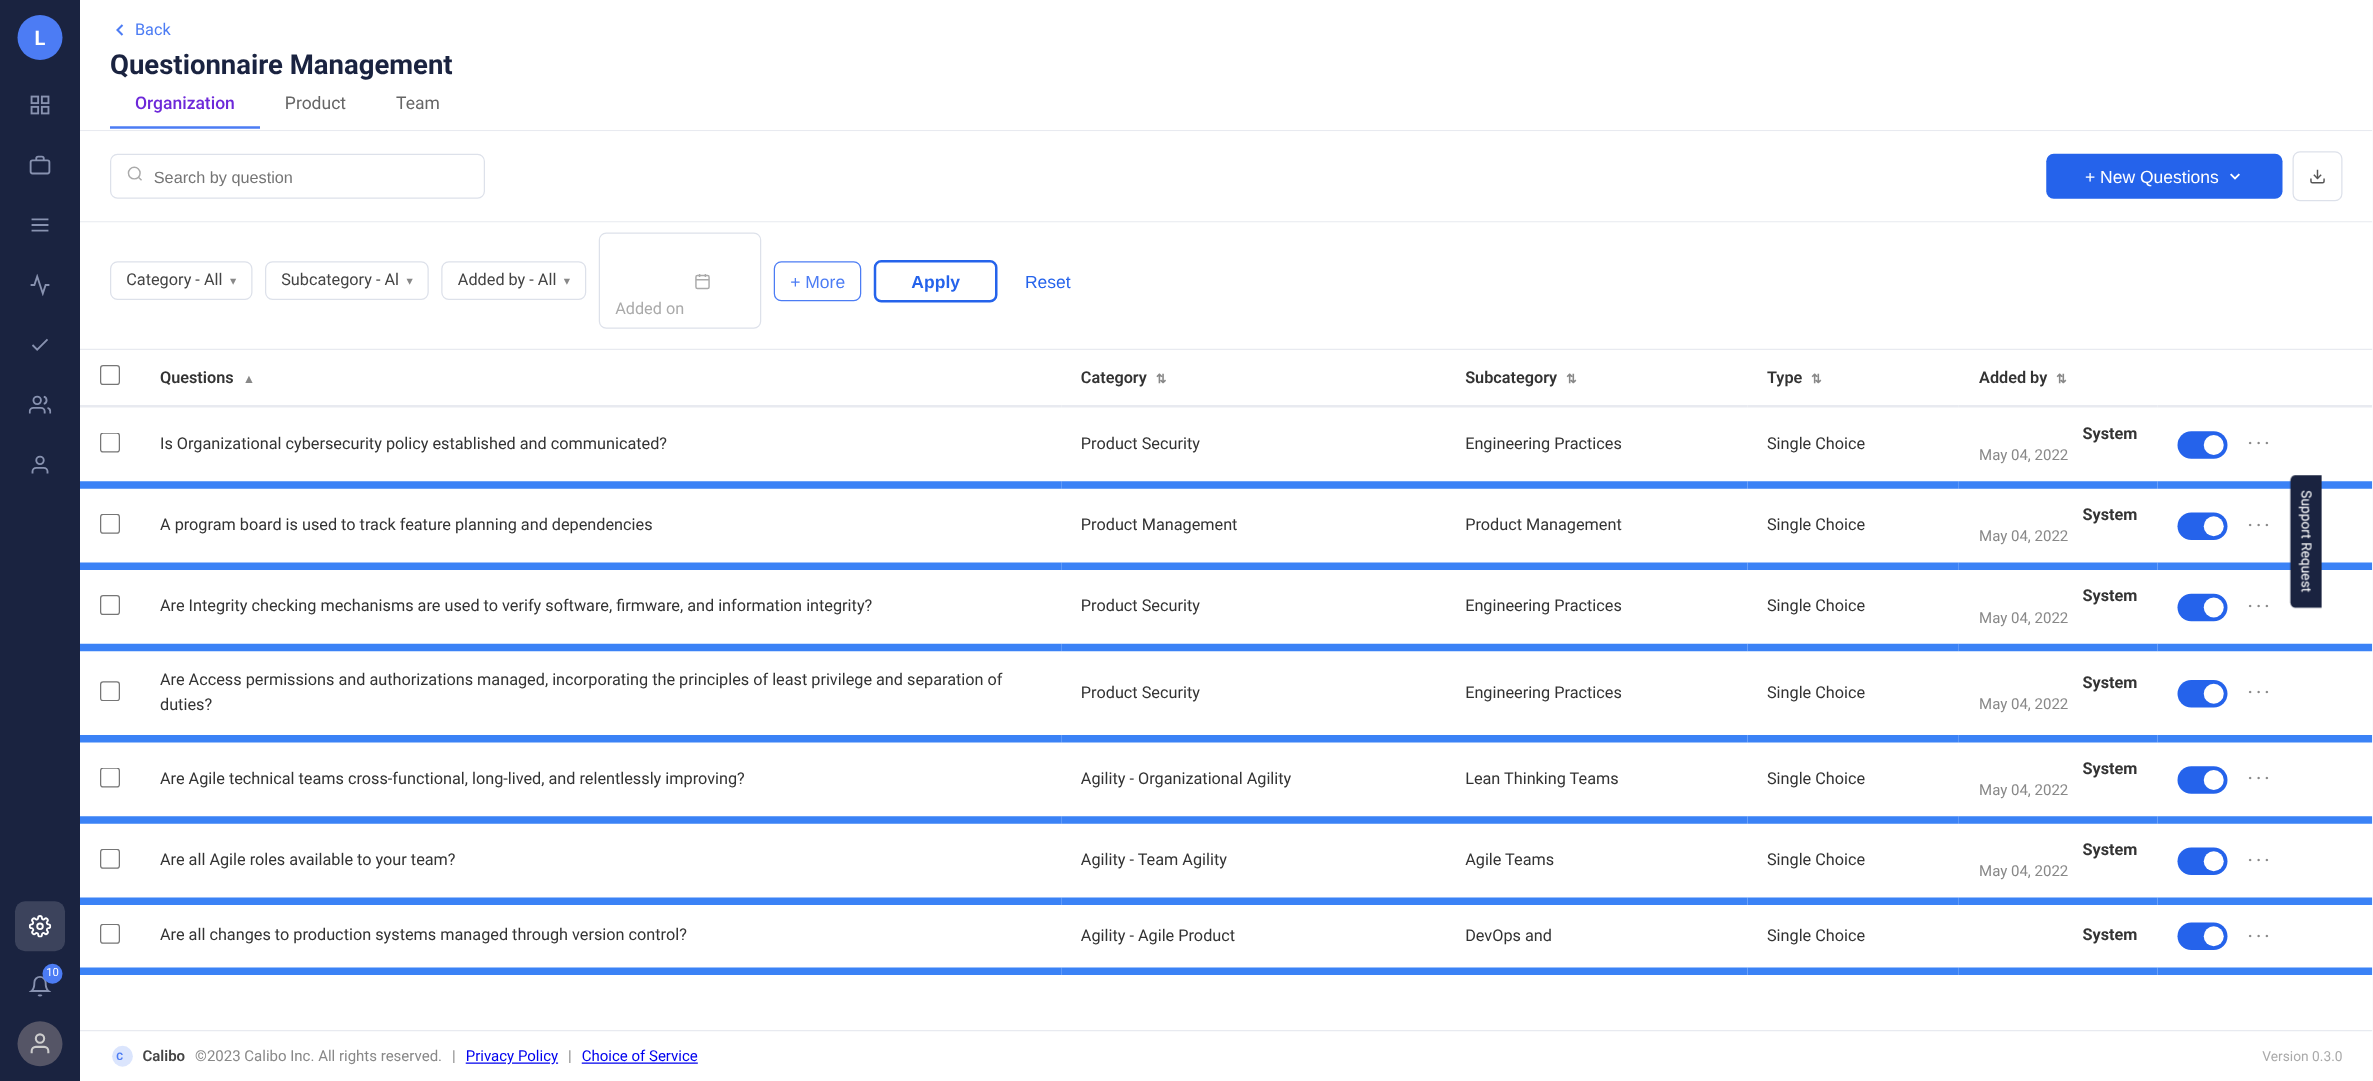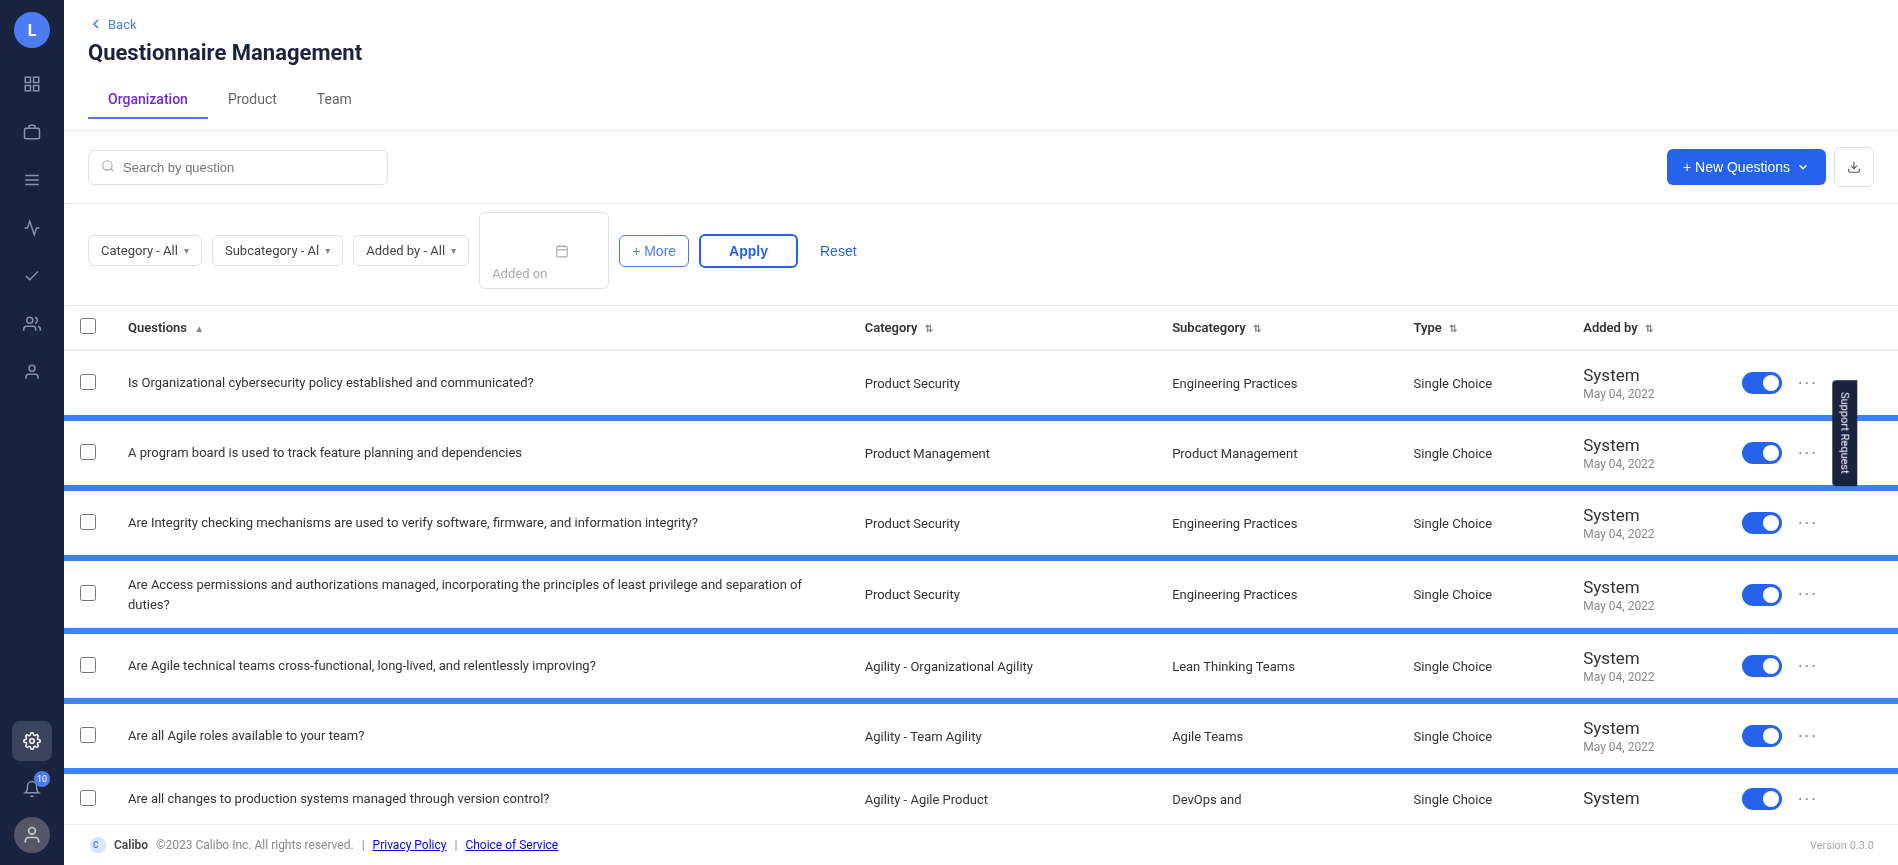--- a/index.html
+++ b/index.html
@@ -15,35 +15,35 @@
     .notif-badge { position: absolute; top: 2px; right: 2px; background: #4c7cf4; color: white; border-radius: 50%; width: 16px; height: 16px; font-size: 9px; display: flex; align-items: center; justify-content: center; }
     .sidebar-avatar { width: 36px; height: 36px; border-radius: 50%; background: #556; display: flex; align-items: center; justify-content: center; color: #ccc; font-size: 14px; overflow: hidden; }
 
     
     .support-tab { position: fixed; right: 0; top: 50%; transform: translateY(-50%) rotate(90deg); background: #1a2340; color: white; font-size: 11px; padding: 6px 12px; cursor: pointer; z-index: 100; border-radius: 0 0 4px 4px; white-space: nowrap; }
 
     
     .main { flex: 1; display: flex; flex-direction: column; background: white; overflow: hidden; }
 
     
-    .header { padding: 16px 24px 12px; border-bottom: 1px solid #e8eaf0; background: white; }
+    .header { padding: 16px 24px 2px; border-bottom: 1px solid #e8eaf0; background: white; }
     .back-link { display: flex; align-items: center; gap: 4px; color: #4c7cf4; font-size: 13px; cursor: pointer; margin-bottom: 8px; }
     .back-link svg { width: 16px; height: 16px; }
-    .page-title { font-size: 22px; font-weight: 700; color: #1a2340; margin-bottom: 16px; }
+    .page-title { font-size: 22px; font-weight: 700; color: #1a2340; }
     .tabs { display: flex; gap: 0; }
     .tab { padding: 10px 20px; font-size: 14px; color: #666; cursor: pointer; border-bottom: 2px solid transparent; margin-bottom: -1px; }
     .tab.active { color: #6d28d9; border-bottom: 2px solid #4c7cf4; font-weight: 500; }
 
     
     .toolbar { padding: 16px 24px; background: white; display: flex; align-items: center; gap: 24px; border-bottom: 1px solid #e8eaf0; }
     .search-box { display: flex; align-items: center; border: 1px solid #dde1ea; border-radius: 6px; padding: 8px 12px; gap: 8px; width: 300px; background: white; }
     .search-box input { border: none; outline: none; font-size: 13px; color: #999; width: 100%; background: transparent; }
     .search-icon { color: #aaa; font-size: 14px; }
     .toolbar-right { margin-left: auto; display: flex; align-items: center; gap: 8px; }
-    .new-questions-btn { background: #2563eb; color: white; border: none; border-radius: 6px; padding: 10px 16px; font-size: 14px; font-weight: 500; cursor: pointer; display: flex; align-items: center; gap: 6px; }
+    .new-questions-btn { background: #2563eb; color: white; border: none; border-radius: 6px; padding: 10px 31px; font-size: 14px; font-weight: 500; cursor: pointer; display: flex; align-items: center; gap: 6px; }
     .download-btn { border: 1px solid #dde1ea; background: white; border-radius: 6px; padding: 8px 12px; cursor: pointer; color: #555; display: flex; align-items: center; justify-content: center; width: 40px; height: 40px; }
 
     
     .filter-bar { padding: 8px 24px 16px; background: white; display: flex; align-items: center; gap: 10px; border-bottom: 1px solid #e8eaf0; }
     .filter-select { border: 1px solid #dde1ea; border-radius: 6px; padding: 7px 12px; font-size: 13px; color: #444; background: white; display: flex; align-items: center; gap: 6px; cursor: pointer; }
     .chevron-down { font-size: 10px; color: #888; }
     .date-filter { border: 1px solid #dde1ea; border-radius: 6px; padding: 7px 12px; font-size: 13px; color: #999; background: white; display: flex; align-items: center; gap: 8px; cursor: pointer; min-width: 130px; }
     .more-btn { display: flex; align-items: center; gap: 4px; color: #4c7cf4; font-size: 14px; font-weight: 500; cursor: pointer; padding: 7px 12px; border: 1px solid #4c7cf4; border-radius: 6px; background: white; }
     .apply-btn { background: white; border: 2px solid #2563eb; color: #2563eb; border-radius: 6px; padding: 7px 28px; font-size: 14px; font-weight: 600; cursor: pointer; }
     .reset-btn { background: transparent; border: none; color: #2563eb; font-size: 14px; font-weight: 500; cursor: pointer; padding: 7px 12px; }
@@ -57,21 +57,21 @@
     tbody td { padding: 14px 16px; font-size: 13px; color: #333; vertical-align: middle; }
     .question-text { max-width: 480px; line-height: 1.5; }
     .checkbox-col { width: 40px; }
     .checkbox-col input[type="checkbox"] { width: 16px; height: 16px; cursor: pointer; accent-color: #2563eb; }
     .toggle { position: relative; display: inline-block; width: 40px; height: 22px; }
     .toggle input { opacity: 0; width: 0; height: 0; }
     .toggle-slider { position: absolute; cursor: pointer; top: 0; left: 0; right: 0; bottom: 0; background: #2563eb; border-radius: 22px; transition: 0.3s; }
     .toggle-slider:before { position: absolute; content: ""; height: 16px; width: 16px; left: 3px; bottom: 3px; background: white; border-radius: 50%; transition: 0.3s; transform: translateX(18px); }
     .more-menu { color: #888; font-size: 18px; cursor: pointer; letter-spacing: 2px; padding: 0 4px; }
     .added-by-cell { display: flex; flex-direction: column; }
-    .added-by-name { font-size: 17px; color: #333; font-weight: 400; }
+    .added-by-name { font-size: 13px; color: #333; font-weight: 700; text-align: right; }
     .added-by-date { font-size: 12px; color: #888; margin-top: 2px; }
     .actions-cell { display: flex; align-items: center; gap: 12px; }
 
     
     .footer { padding: 10px 24px; border-top: 1px solid #e8eaf0; display: flex; align-items: center; gap: 8px; font-size: 12px; color: #888; background: white; }
     .footer-logo { display: flex; align-items: center; gap: 6px; }
     .footer-logo-icon { width: 20px; height: 20px; }
     .footer-company { font-weight: 600; color: #444; }
     .version { margin-left: auto; color: #aaa; font-size: 11px; }
   </style>

